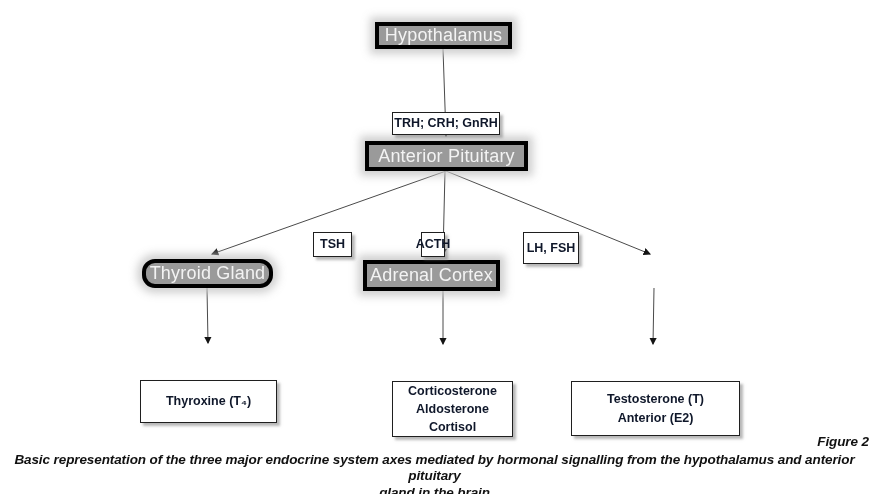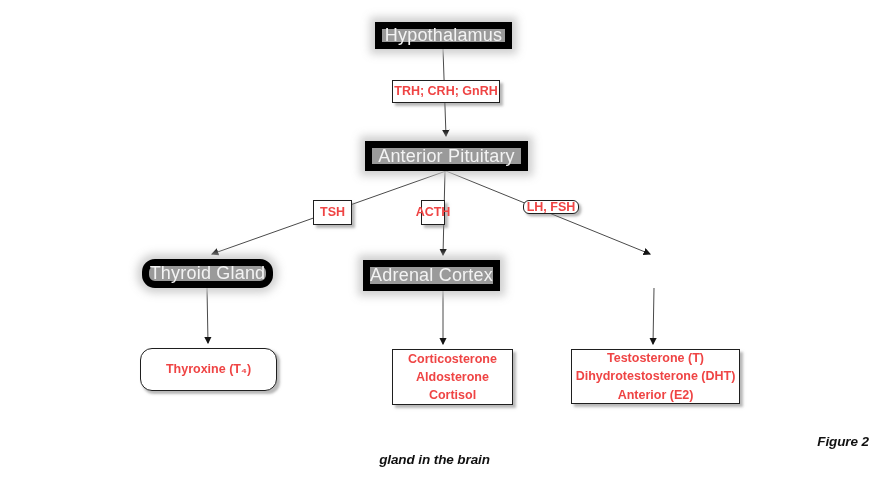--- a/index.html
+++ b/index.html
@@ -5,32 +5,33 @@
   html, body { margin:0; padding:0; background:#ffffff; }
   .stage {
     position:relative; width:869px; height:494px; background:#ffffff;
     font-family:"Liberation Sans", "DejaVu Sans", sans-serif; overflow:hidden;
   }
   .edges { position:absolute; left:0; top:0; z-index:1; }
   .edges line { stroke:#4a4a4a; stroke-width:1; }
   
   .gnode {
     position:absolute; z-index:2; box-sizing:border-box;
-    background:#9a9a9a; border:7px solid #000000; color:#f3f3f3;
+    background:#9a9a9a; border:4px solid #000000; color:#f3f3f3;
     display:flex; align-items:center; justify-content:center;
     font-size:18px; letter-spacing:0.2px;
     box-shadow:0 0 8px 5px rgba(200,200,200,0.85);
   }
   
   .wbox {
     position:absolute; z-index:3; box-sizing:border-box;
-    background:#ffffff; border:1.5px solid #1f1f1f; color:#ef4444;
+    background:#ffffff; border:1.5px solid #1f1f1f; color:#0f172a;
     display:flex; flex-direction:column; align-items:center; justify-content:center;
     font-size:12.5px; font-weight:700; text-align:left; line-height:1.45;
     box-shadow:2.5px 2.5px 2.5px rgba(125,125,125,0.55);
+    margin-top:32px;
   }
   .caption {
     position:absolute; left:0; right:0; top:434px; z-index:2;
     text-align:center; font-style:italic; font-weight:700; color:#111111;
     font-size:13.5px; line-height:1.2; letter-spacing:-0.1px;
   }
   .caption .fig { margin-bottom:2px;text-align:right; }
 </style>
 </head>
 <body>
@@ -60,36 +61,36 @@
 
   <div class="gnode" style="left:363px; top:260px; width:137px; height:31px;">Adrenal Cortex</div>
 
 
   <div class="wbox" style="left:392px; top:80px; width:108px; height:23px;">TRH; CRH; GnRH</div>
 
   <div class="wbox" style="left:313px; top:200px; width:39px; height:25px;">TSH</div>
 
   <div class="wbox" style="left:421px; top:200px; width:24px; height:25px;">ACTH</div>
 
-  <div class="wbox" style="left:523px; top:200px; width:56px; height:14px;border-radius:6px;">LH, FSH</div>
+  <div class="wbox" style="left:523px; top:200px; width:56px; height:32px;">LH, FSH</div>
 
-  <div class="wbox" style="left:140px; top:348px; width:137px; height:43px;border-radius:12px;">
+  <div class="wbox" style="left:140px; top:348px; width:137px; height:43px;">
     <span>Thyroxine (T₄)</span>
   </div>
 
   <div class="wbox" style="left:392px; top:349px; width:121px; height:56px;">
     <span>Corticosterone</span>
     <span>Aldosterone</span>
     <span>Cortisol</span>
   </div>
 
   <div class="wbox" style="left:571px; top:349px; width:169px; height:55px;">
     <span>Testosterone (T)</span>
-    <span>Dihydrotestosterone (DHT)</span>
     <span>Anterior (E2)</span>
   </div>
 
   <div class="caption">
     <div class="fig">Figure 2</div>
+    <div>Basic representation of the three major endocrine system axes mediated by hormonal signalling from the hypothalamus and anterior pituitary</div>
     <div>gland in the brain</div>
   </div>
 
 </div>
 
 </body></html>

